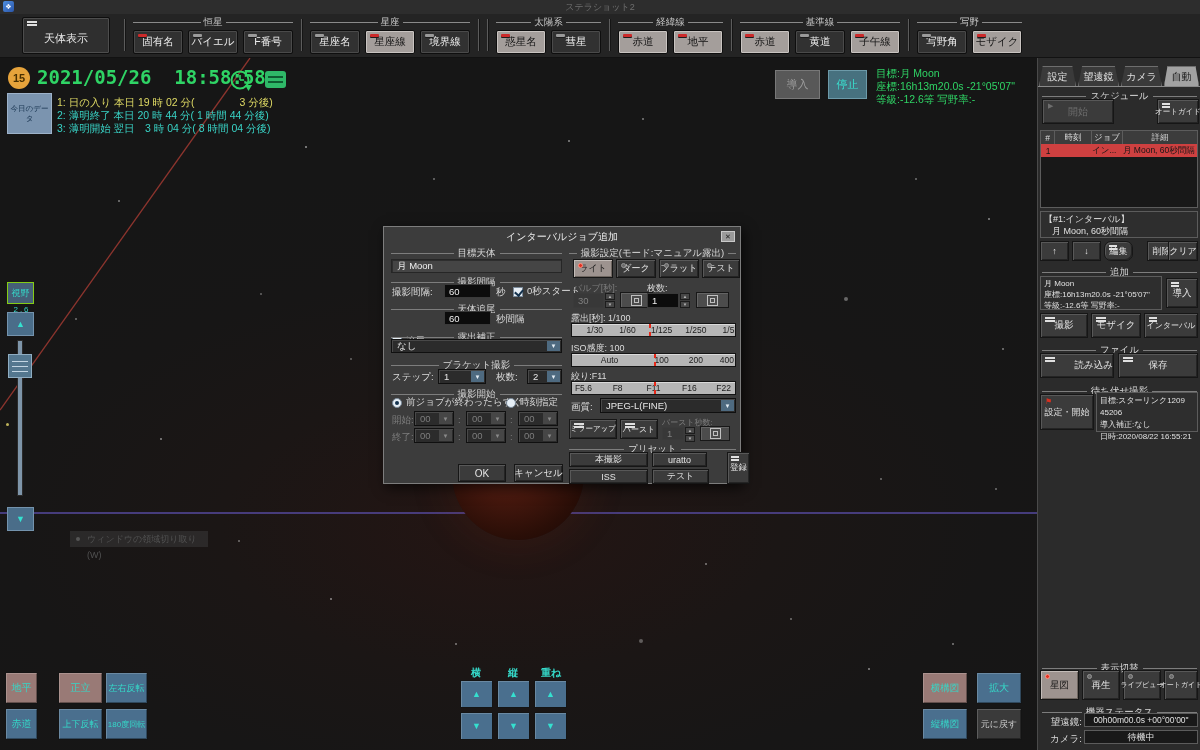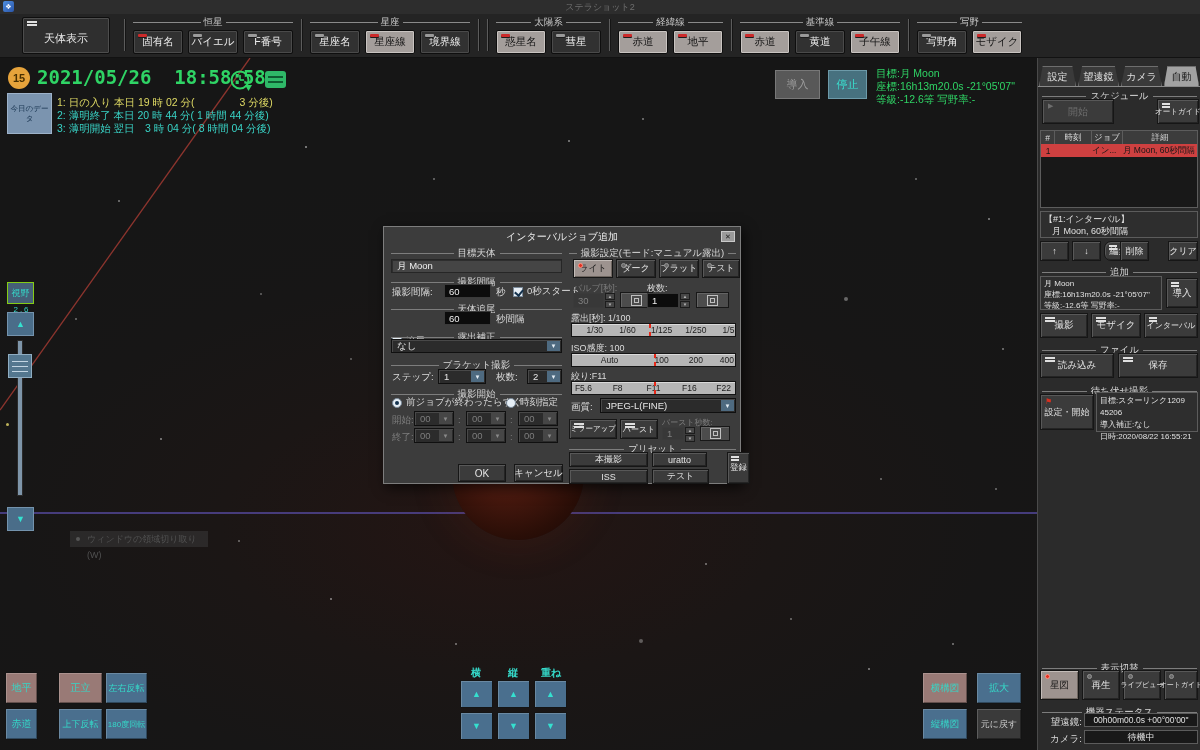--- a/index.html
+++ b/index.html
@@ -553,21 +553,21 @@
       <div>【#1:インターバル】</div>
       <div style="padding-left:8px;">月 Moon, 60秒間隔</div>
     </div>
 
     <div class="pbtn" style="left:2px;top:183px;width:29px;height:20px;font-size:9px;">↑</div>
     <div class="pbtn" style="left:34px;top:183px;width:29px;height:20px;font-size:9px;">↓</div>
     <div class="pbtn" style="left:66px;top:183px;width:29px;height:20px;font-size:9px;border-radius:7px;">
       <span class="eq" style="width:8px;"></span>
       <span>編集</span>
       </div>
-    <div class="pbtn" style="left:82px;top:183px;width:29px;height:20px;font-size:9px;">削除</div>
+    <div class="pbtn" style="left:109px;top:183px;width:29px;height:20px;font-size:9px;">削除</div>
     <div class="pbtn" style="left:130px;top:183px;width:30px;height:20px;font-size:9px;">クリア</div>
 
     <div class="flabel" style="left:4px;top:208px;width:155px;">追加</div>
     <div class="sbox" style="left:2px;top:218px;width:122px;height:34px;font-size:8px;line-height:11px;padding:1px 3px;">
       <div>月 Moon</div>
       <div>座標:16h13m20.0s -21°05'07"</div>
       <div>等級:-12.6等 写野率:-</div>
     </div>
     <div class="pbtn" style="left:128px;top:220px;width:32px;height:30px;font-size:9.5px;">
       <span class="eq" style="width:8px;"></span>
@@ -580,21 +580,21 @@
     <div class="pbtn" style="left:53px;top:255px;width:50px;height:25px;font-size:9.5px;">
       <span class="eq"></span>
       <span>モザイク</span>
       </div>
     <div class="pbtn" style="left:106px;top:255px;width:54px;height:25px;font-size:8px;">
       <span class="eq" style="width:8px;"></span>
       <span>インターバル</span>
       </div>
 
     <div class="flabel" style="left:4px;top:286px;width:155px;">ファイル</div>
-    <div class="pbtn" style="left:2px;top:295px;width:74px;height:25px;font-size:9.5px;">
+    <div class="pbtn" style="left:2px;top:295px;width:74px;height:25px;font-size:9.5px;justify-content:flex-end;">
       <span class="eq"></span>
       <span>読み込み</span>
       </div>
     <div class="pbtn" style="left:80px;top:295px;width:80px;height:25px;font-size:9.5px;">
       <span class="eq"></span>
       <span>保存</span>
       </div>
 
     <div class="flabel" style="left:4px;top:327px;width:155px;">待ち伏せ撮影</div>
     <div class="pbtn" style="left:2px;top:336px;width:54px;height:36px;font-size:9px;">

